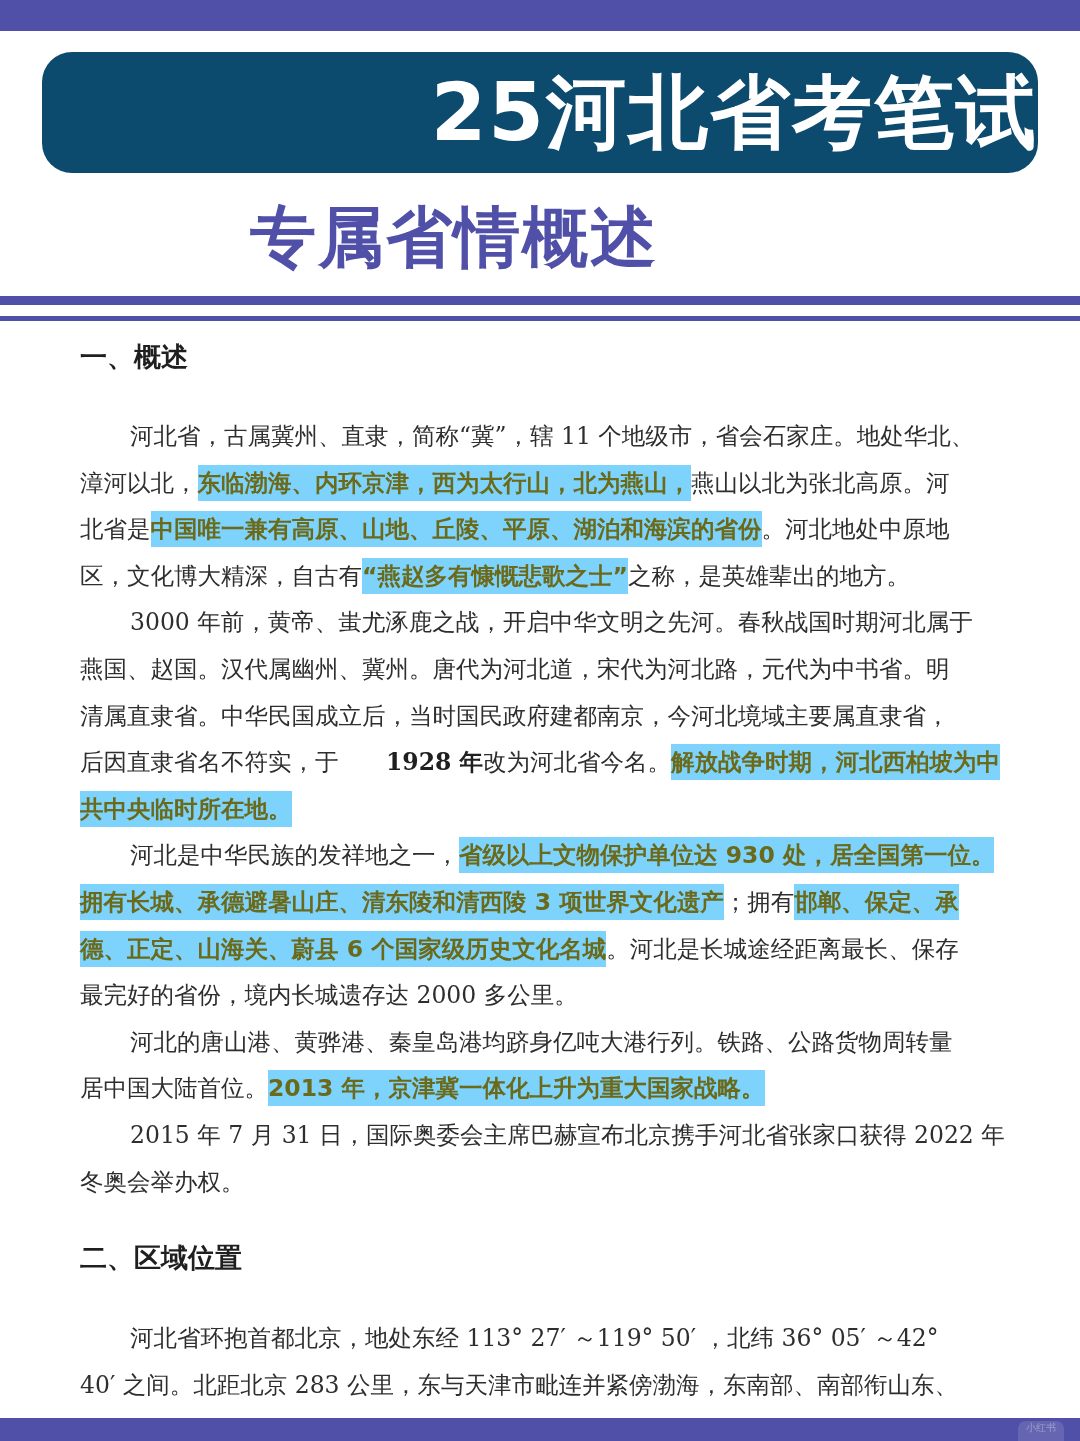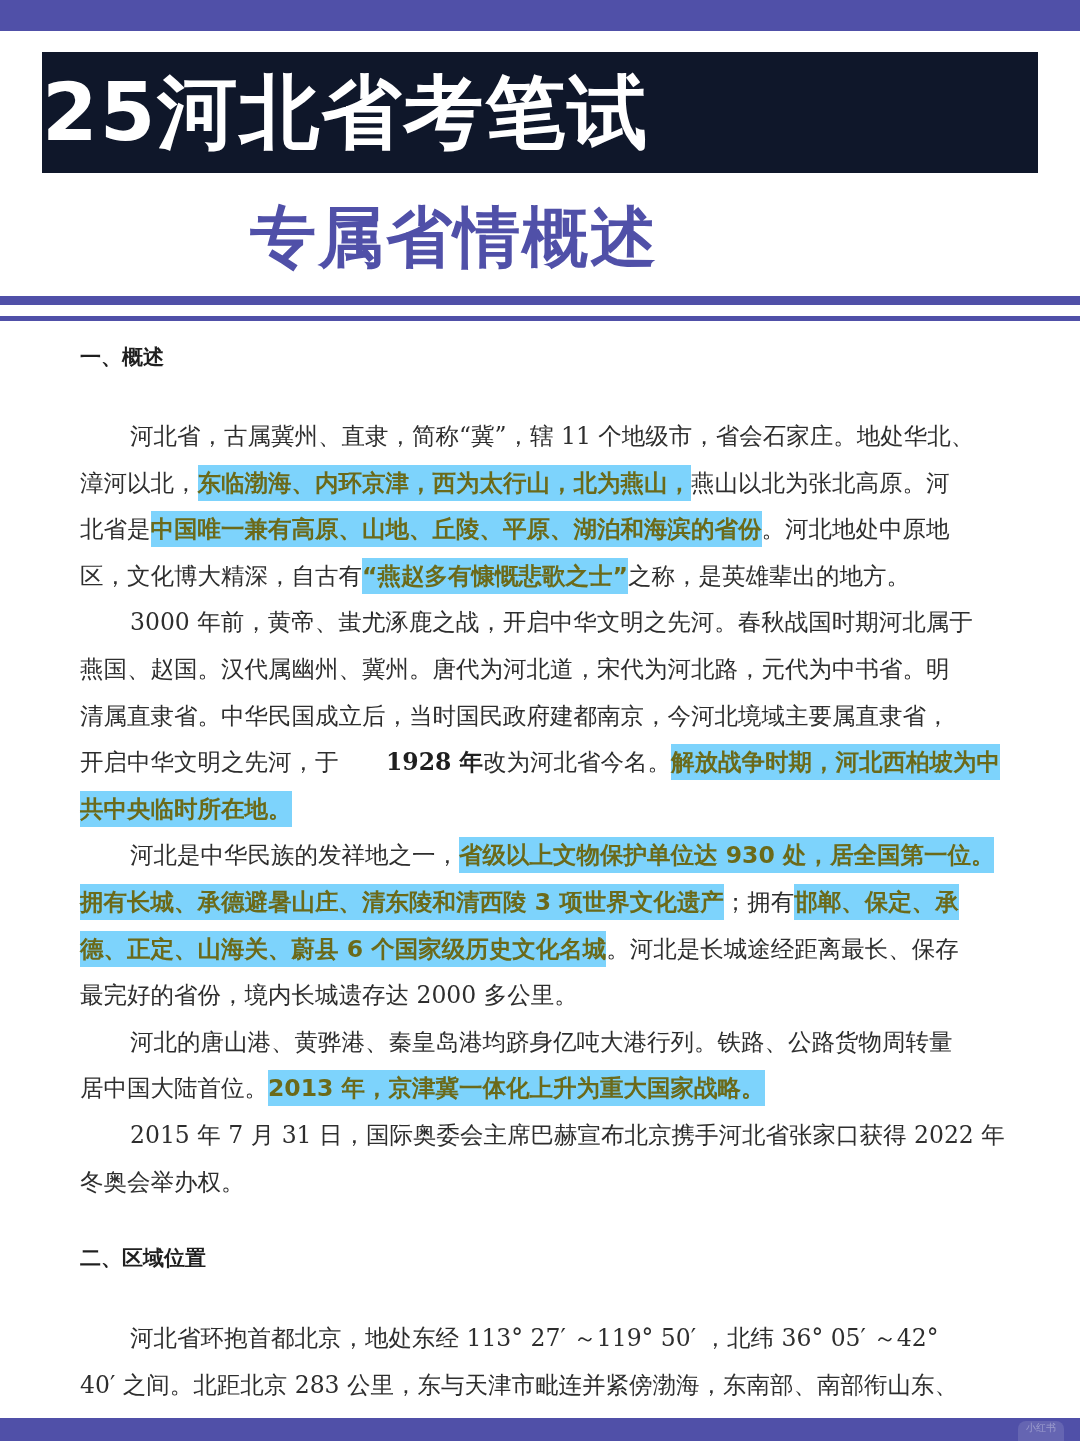--- a/index.html
+++ b/index.html
@@ -5,21 +5,21 @@
   html, body { margin: 0; padding: 0; }
   body {
     width: 1080px; height: 1441px; position: relative; overflow: hidden;
     background: #ffffff;
     font-family: "DejaVu Serif", "Liberation Serif", serif;
     color: #2b2b2b;
   }
   .top-bar { position: absolute; left: 0; top: 0; width: 1080px; height: 31px; background: #5050A8; }
   .title-box {
     position: absolute; left: 42px; top: 52px; width: 996px; height: 121px;
-    background: #0f172a; display: flex; align-items: center; justify-content: flex-start;
+    background: #0c4a6e; display: flex; align-items: center; justify-content: flex-end; border-radius: 30px;
   }
   .title-text {
     color: #ffffff; font-family: "DejaVu Sans", "Liberation Sans", sans-serif;
     font-weight: bold; font-size: 80px; letter-spacing: 2px; line-height: 1;
   }
   .subtitle {
     position: absolute; left: 0; top: 196px; width: 908px; text-align: center;
     color: #5050A8; font-family: "DejaVu Sans", "Liberation Sans", sans-serif;
     font-weight: bold; font-size: 66px; line-height: 84px; letter-spacing: 2px;
   }
@@ -27,21 +27,21 @@
   .rule-thin { position: absolute; left: 0; top: 316px; width: 1080px; height: 5px; background: #5050A8; }
   .bottom-bar { position: absolute; left: 0; top: 1418px; width: 1080px; height: 23px; background: #5050A8; }
   .watermark {
     position: absolute; right: 16px; top: 1421px; height: 28px; padding: 0 8px;
     border-radius: 8px; background: rgba(255,255,255,0.12);
     color: rgba(255,255,255,0.35); font-family: Liberation Mono, monospace; font-size: 10px; line-height: 16px;
   }
   .heading {
     position: absolute; left: 80px; font-weight: bold;
     font-family: "DejaVu Sans", "Liberation Sans", sans-serif;
-    font-size: 21px; color: #1f1f1f; line-height: 34px;
+    font-size: 27px; color: #1f1f1f; line-height: 34px;
   }
   .line {
     position: absolute; left: 80px; width: 930px; height: 40px;
     font-size: 23.5px; line-height: 40px; white-space: nowrap; color: #2e2e2e;
   }
   .line.indent { left: 130px; width: 880px; }
   .seg { }
   .hl {
     background: #7dd3fc; color: #6B6A1A; font-weight: bold;
     font-family: "DejaVu Sans", "Liberation Sans", sans-serif;
@@ -66,21 +66,21 @@
 <div id="doc">
   <div class="heading" style="top:340px;">一、概述</div>
   <div id="sec0">
       <div class="line indent" style="top: 416px;"><span class="seg">河北省，古属冀州、直隶，简称“冀”，辖 11 个地级市，省会石家庄。地处华北、</span></div>
       <div class="line" style="top: 462.6px;"><span class="seg">漳河以北，</span><span class="seg hl">东临渤海、内环京津，西为太行山，北为燕山，</span><span class="seg">燕山以北为张北高原。河</span></div>
       <div class="line" style="top: 509.2px;"><span class="seg">北省是</span><span class="seg hl">中国唯一兼有高原、山地、丘陵、平原、湖泊和海滨的省份</span><span class="seg">。河北地处中原地</span></div>
       <div class="line" style="top: 555.8px;"><span class="seg">区，文化博大精深，自古有</span><span class="seg hl">“燕赵多有慷慨悲歌之士”</span><span class="seg">之称，是英雄辈出的地方。</span></div>
       <div class="line indent" style="top: 602.4px;"><span class="seg">3000 年前，黄帝、蚩尤涿鹿之战，开启中华文明之先河。春秋战国时期河北属于</span></div>
       <div class="line" style="top: 649px;"><span class="seg">燕国、赵国。汉代属幽州、冀州。唐代为河北道，宋代为河北路，元代为中书省。明</span></div>
       <div class="line" style="top: 695.6px;"><span class="seg">清属直隶省。中华民国成立后，当时国民政府建都南京，今河北境域主要属直隶省，</span></div>
-      <div class="line" style="top: 742.2px;"><span class="seg">开启中华文明之先河，于 </span><span class="seg b">1928 年</span><span class="seg">改为河北省今名。</span><span class="seg hl">解放战争时期，河北西柏坡为中</span></div>
+      <div class="line" style="top: 742.2px;"><span class="seg">后因直隶省名不符实，于 </span><span class="seg b">1928 年</span><span class="seg">改为河北省今名。</span><span class="seg hl">解放战争时期，河北西柏坡为中</span></div>
       <div class="line" style="top: 788.8px;"><span class="seg hl">共中央临时所在地。</span></div>
       <div class="line indent" style="top: 835.4px;"><span class="seg">河北是中华民族的发祥地之一，</span><span class="seg hl">省级以上文物保护单位达 930 处，居全国第一位。</span></div>
       <div class="line" style="top: 882px;"><span class="seg hl">拥有长城、承德避暑山庄、清东陵和清西陵 3 项世界文化遗产</span><span class="seg">；拥有</span><span class="seg hl">邯郸、保定、承</span></div>
       <div class="line" style="top: 928.6px;"><span class="seg hl">德、正定、山海关、蔚县 6 个国家级历史文化名城</span><span class="seg">。河北是长城途经距离最长、保存</span></div>
       <div class="line" style="top: 975.2px;"><span class="seg">最完好的省份，境内长城遗存达 2000 多公里。</span></div>
       <div class="line indent" style="top: 1021.8px;"><span class="seg">河北的唐山港、黄骅港、秦皇岛港均跻身亿吨大港行列。铁路、公路货物周转量</span></div>
       <div class="line" style="top: 1068.4px;"><span class="seg">居中国大陆首位。</span><span class="seg hl">2013 年，京津冀一体化上升为重大国家战略。</span></div>
       <div class="line indent" style="top: 1115px;"><span class="seg">2015 年 7 月 31 日，国际奥委会主席巴赫宣布北京携手河北省张家口获得 2022 年</span></div>
       <div class="line" style="top: 1161.6px;"><span class="seg">冬奥会举办权。</span></div>
     </div>

